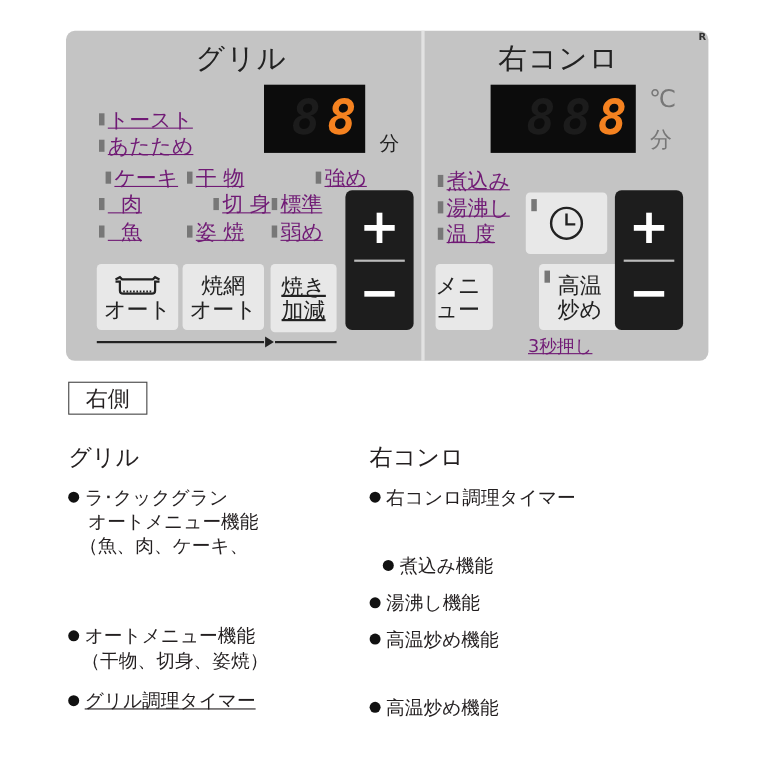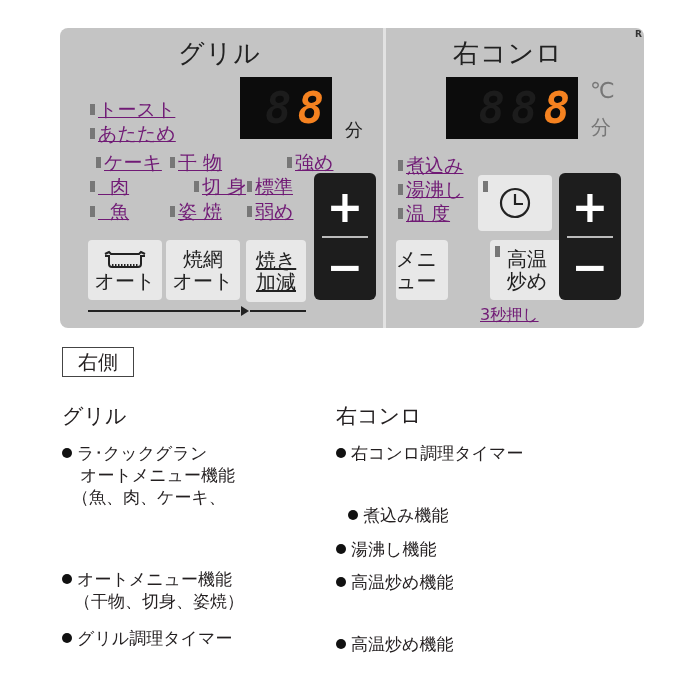--- a/index.html
+++ b/index.html
@@ -146,21 +146,21 @@
 <div class="col-title" style="left:62px; top:402px;">グリル</div>
 <div class="feat" style="left:62px; top:442px;">
   <span class="bullet"></span><span>ラ･クックグラン</span><br>
   <span style="padding-left:18px">オートメニュー機能</span><br>
   <span style="padding-left:10px">（魚、肉、ケーキ、</span><br>
 </div>
 <div class="feat" style="left:62px; top:568px;">
   <span class="bullet"></span><span>オートメニュー機能</span><br>
   <span style="padding-left:12px">（干物、切身、姿焼）</span>
 </div>
-<div class="feat" style="left:62px; top:627px;">
+<div class="feat" style="left:62px; top:627px;text-decoration:underline;">
   <span class="bullet"></span><span>グリル調理タイマー</span><br>
 </div>
 
 <div class="col-title" style="left:336px; top:402px;">右コンロ</div>
 <div class="feat" style="left:336px; top:442px;">
   <span class="bullet"></span><span>右コンロ調理タイマー</span><br>
 </div>
 <div class="feat" style="left:348px; top:504px;">
   <span class="bullet"></span><span>煮込み機能</span>
 </div>

